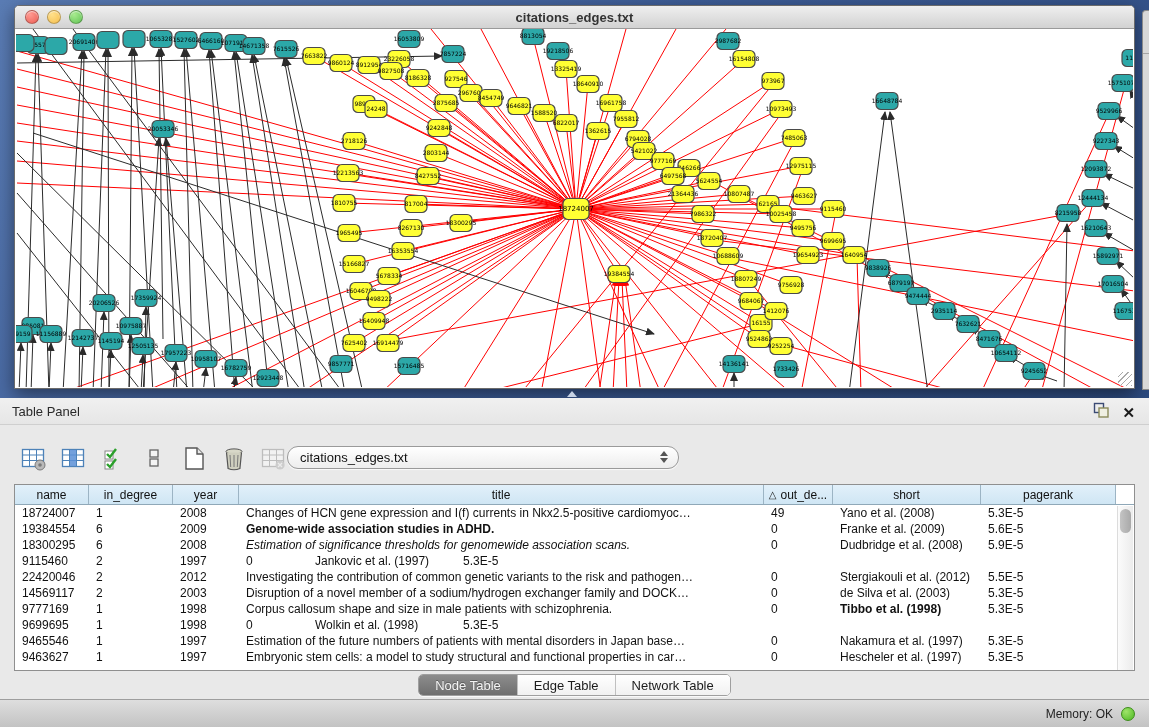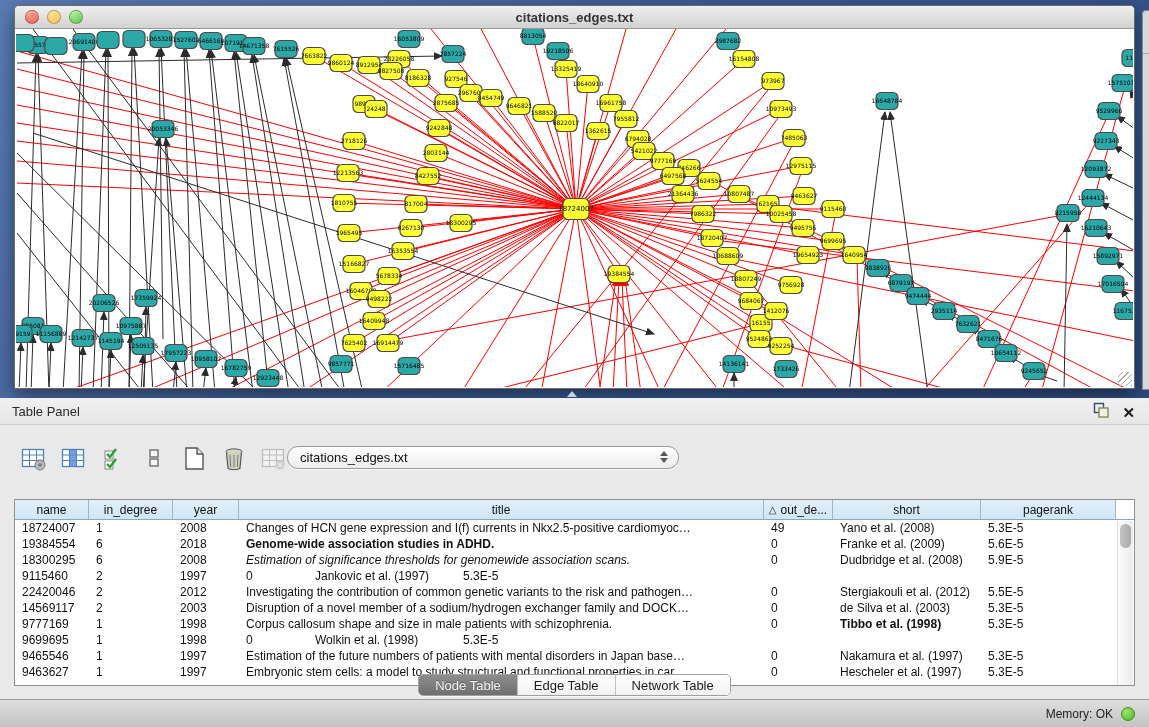--- a/index.html
+++ b/index.html
@@ -52,21 +52,21 @@
   .fx .fx-x { font-size:11px; font-style:italic; }
   .combo { position:absolute; left:287px; top:6px; width:392px; height:23px;
     border:1px solid #9a9a9a; border-radius:11px; background:linear-gradient(#ffffff,#ededed);
     display:flex; align-items:center; box-shadow:0 1px 1px rgba(255,255,255,.8); }
   .combo-value { margin-left:12px; font-size:13px; color:#111; }
   .combo-arrows { position:absolute; right:10px; top:4px; display:flex; flex-direction:column; gap:2px; }
   .combo-arrows .up { width:0; height:0; border-left:4px solid transparent; border-right:4px solid transparent; border-bottom:5px solid #555; }
   .combo-arrows .down { width:0; height:0; border-left:4px solid transparent; border-right:4px solid transparent; border-top:5px solid #555; }
 
   .tablewrap { position:absolute; left:14px; top:86px; width:1121px; height:187px;
-    background:#fff; border:1px solid #8f8f8f; overflow:hidden;margin-top:15px; }
+    background:#fff; border:1px solid #8f8f8f; overflow:hidden; }
   .thead { display:flex; height:20px; border-bottom:1px solid #8fa8b8; }
   .th { flex:none; display:flex; align-items:center; justify-content:center; gap:4px;
     background:linear-gradient(#e2f0fa,#cfe6f4); border-right:1px solid #9cb4c4;
     font-size:12px; color:#111; overflow:hidden; white-space:nowrap; }
   .th .sort { font-size:10px; color:#222; }
   .tbody { position:relative; }
   .tr { display:flex; height:16px; background:#fff; }
   .td { flex:none; font-size:12px; color:#111; padding:1px 0 0 7px;
     overflow:hidden; white-space:nowrap; }
   .vscroll { position:absolute; right:1px; top:21px; width:16px; height:164px;
@@ -921,21 +921,21 @@
             <div class="td" style="width: 84px;">1</div>
             <div class="td" style="width: 66px;">2008</div>
             <div class="td" style="width: 525px;">Changes of HCN gene expression and I(f) currents in Nkx2.5-positive cardiomyoc…</div>
             <div class="td" style="width: 69px;">49</div>
             <div class="td" style="width: 148px;">Yano et al. (2008)</div>
             <div class="td" style="width: 135px;">5.3E-5</div>
           </div>
           <div class="tr">
             <div class="td" style="width: 74px;">19384554</div>
             <div class="td" style="width: 84px;">6</div>
-            <div class="td" style="width: 66px;">2018</div>
+            <div class="td" style="width: 66px;">2009</div>
             <div class="td" style="width: 525px; font-weight: bold;">Genome-wide association studies in ADHD.</div>
             <div class="td" style="width: 69px;">0</div>
             <div class="td" style="width: 148px;">Franke et al. (2009)</div>
             <div class="td" style="width: 135px;">5.6E-5</div>
           </div>
           <div class="tr">
             <div class="td" style="width: 74px;">18300295</div>
             <div class="td" style="width: 84px;">6</div>
             <div class="td" style="width: 66px;">2008</div>
             <div class="td" style="width: 525px; font-style: italic;">Estimation of significance thresholds for genomewide association scans.</div>

